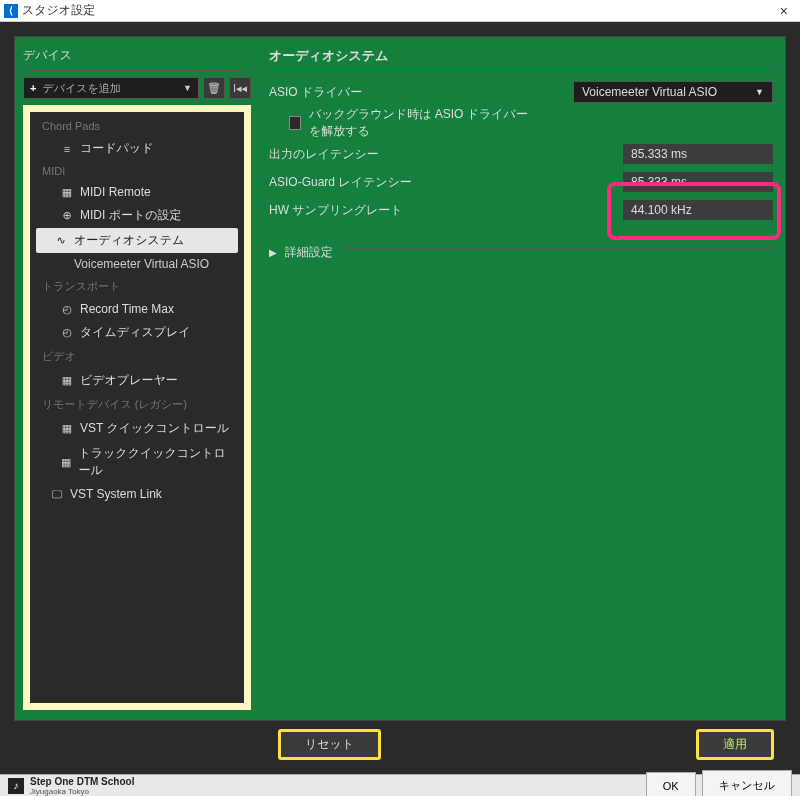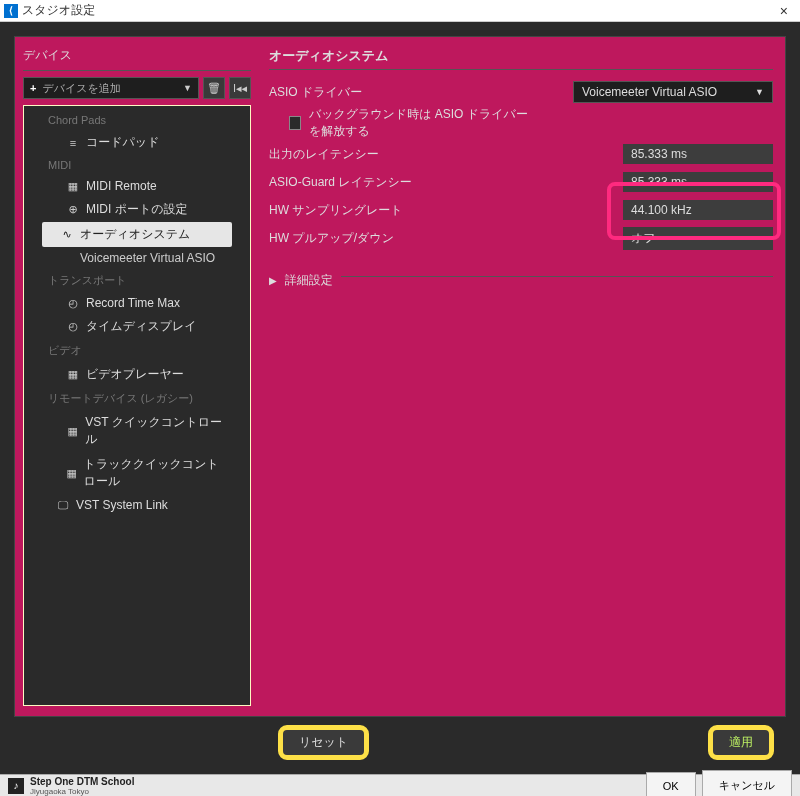--- a/index.html
+++ b/index.html
@@ -5,33 +5,33 @@
   * { box-sizing: border-box; margin: 0; padding: 0; font-family: "Meiryo", "Hiragino Kaku Gothic Pro", sans-serif; }
   body { background: #0f0f0f; width: 800px; height: 796px; overflow: hidden; }
 
   .window { width: 800px; height: 796px; background: #fff; display: flex; flex-direction: column; }
   .titlebar { height: 22px; background: #fff; display: flex; align-items: center; justify-content: space-between; border-bottom: 1px solid #ccc; padding: 0 4px; font-size: 12px; color: #333; }
   .titlebar-left { display: flex; align-items: center; gap: 4px; }
   .app-icon { width: 14px; height: 14px; background: #0070d0; display: inline-flex; align-items: center; justify-content: center; color: #fff; font-size: 10px; font-weight: bold; }
   .close-x { font-size: 14px; color: #333; padding: 0 8px; cursor: pointer; }
 
   .body-area { flex: 1; background: #2a2a2a; padding: 14px; display: flex; flex-direction: column; }
-  .panel { flex: 1; border: 1px solid #444; background: #be185d; display: flex; }
+  .panel { flex: 1; border: 1px solid #444; background: #15803d; display: flex; }
 
   .sidebar { width: 242px; padding: 10px 6px 10px 8px; color: #ccc; font-size: 12px; display: flex; flex-direction: column; }
   .sidebar-title { font-size: 12px; color: #ddd; margin-bottom: 6px; }
   .sidebar hr { border: none; border-top: 1px solid #555; margin-bottom: 6px; }
 
   .toolbar-row { display: flex; gap: 4px; margin-bottom: 6px; }
   .add-device { flex: 1; height: 22px; background: #1e1e1e; border: 1px solid #555; display: flex; align-items: center; padding: 0 6px; color: #aaa; font-size: 11px; position: relative; }
   .add-device .plus { color: #fff; font-weight: bold; margin-right: 6px; }
   .add-device .caret { margin-left: auto; font-size: 9px; color: #ccc; }
   .tool-btn { width: 22px; height: 22px; background: #3a3a3a; border: 1px solid #555; display: flex; align-items: center; justify-content: center; color: #ccc; font-size: 11px; }
 
-  .tree { flex: 1; border: 1px solid #fef9c3; background: #2a2a2a; padding: 4px 14px; overflow: hidden; }
+  .tree { flex: 1; border: 7px solid #fef9c3; background: #2a2a2a; padding: 4px 2px; overflow: hidden; }
   .grp { color: #777; font-size: 11px; padding: 4px 10px; }
   .item { display: flex; align-items: center; gap: 6px; padding: 4px 10px 4px 28px; color: #ddd; font-size: 12px; cursor: pointer; }
   .item.sub { padding-left: 42px; color: #ccc; }
   .item.sel { background: #e6e6e6; color: #222; border-radius: 2px; margin: 0 4px; }
   .ico { width: 14px; height: 14px; display: inline-flex; align-items: center; justify-content: center; font-size: 11px; color: #ccc; }
   .item.sel .ico { color: #222; }
   .item.top { padding-left: 18px; }
 
   .main { flex: 1; padding: 10px 12px; color: #ddd; font-size: 12px; display: flex; flex-direction: column; }
   .main-title { font-weight: bold; font-size: 13px; margin-bottom: 4px; }
@@ -44,21 +44,21 @@
   .dropdown { flex: 0 0 200px; background: #1e1e1e; border: 1px solid #555; color: #ddd; padding: 3px 8px; font-size: 12px; display: flex; align-items: center; }
   .dropdown .caret { margin-left: auto; font-size: 9px; }
 
   .chk { width: 14px; height: 14px; border: 1px solid #888; display: inline-block; margin-right: 8px; background:#2a2a2a; }
 
   .collapse-row { display: flex; align-items: center; gap: 8px; margin-top: 20px; cursor: pointer;}
   .collapse-row .tri { font-size: 10px; }
   .collapse-row hr { flex:1; border:none; border-top:1px solid #555; }
 
   .footer-buttons { display: flex; gap: 10px; padding: 8px 12px 0 12px;}
-  .btn { background: #3a3a3a; border: 5px solid #fde047; color: #ddd; padding: 4px 16px; font-size: 12px; border-radius: 9px; cursor: pointer;}
+  .btn { background: #3a3a3a; border: 3px solid #fde047; color: #ddd; padding: 4px 24px; font-size: 12px; border-radius: 3px; cursor: pointer;}
   .btn.disabled { color: #bef264; }
   .spacer { flex: 1; }
 
   .os-bar { height: 22px; background: #e8e8e8; display: flex; align-items: center; padding: 0 8px; gap: 6px; border-top: 1px solid #aaa; }
   .os-bar .brand { display:flex; align-items:center; gap:6px; font-size:10px; color:#222; font-weight:bold; margin-right:auto;}
   .brand-icon { width:16px; height:16px; background:#222; color:#fff; display:flex; align-items:center; justify-content:center; font-size:10px;}
   .brand small{ display:block; font-weight:normal; font-size:8px; color:#555;}
   .os-btn { background: #f4f4f4; border: 1px solid #aaa; padding: 7px 16px; font-size: 11px; cursor: pointer; }
 
   .waveform-ico::before { content: "∿"; font-size: 11px; }
@@ -188,25 +188,20 @@
 
         <div style="position:relative;">
           <div class="row">
             <div class="row-label">HW サンプリングレート</div>
             <div class="spacer"></div>
             <div class="val-box">44.100 kHz</div>
           </div>
           <div style="position:absolute; right:-8px; top:-14px; width:174px; height:58px; border:4px solid #ff2a7f; border-radius:8px; pointer-events:none;"></div>
         </div>
 
-        <div class="row">
-          <div class="row-label">HW プルアップ/ダウン</div>
-          <div class="spacer"></div>
-          <div class="val-box">オフ</div>
-        </div>
 
         <div class="collapse-row">
           <span class="tri">▶</span>
           <span>詳細設定</span>
           <hr>
         </div>
 
         <div class="spacer"></div>
       </div>
     </div>

